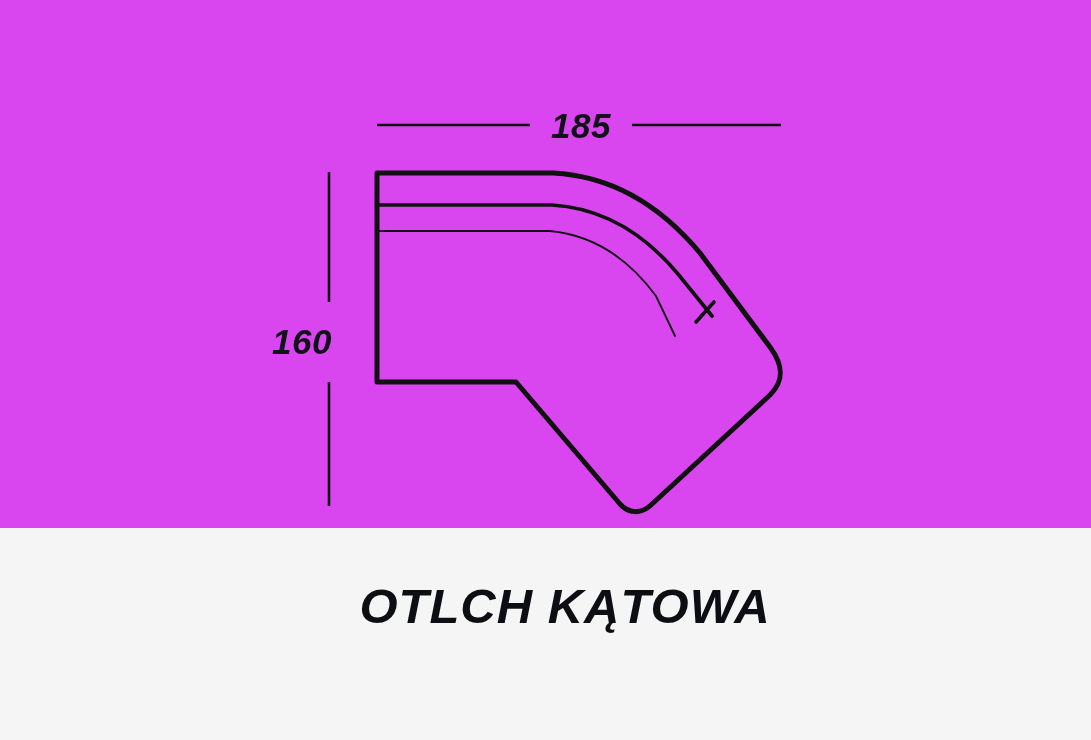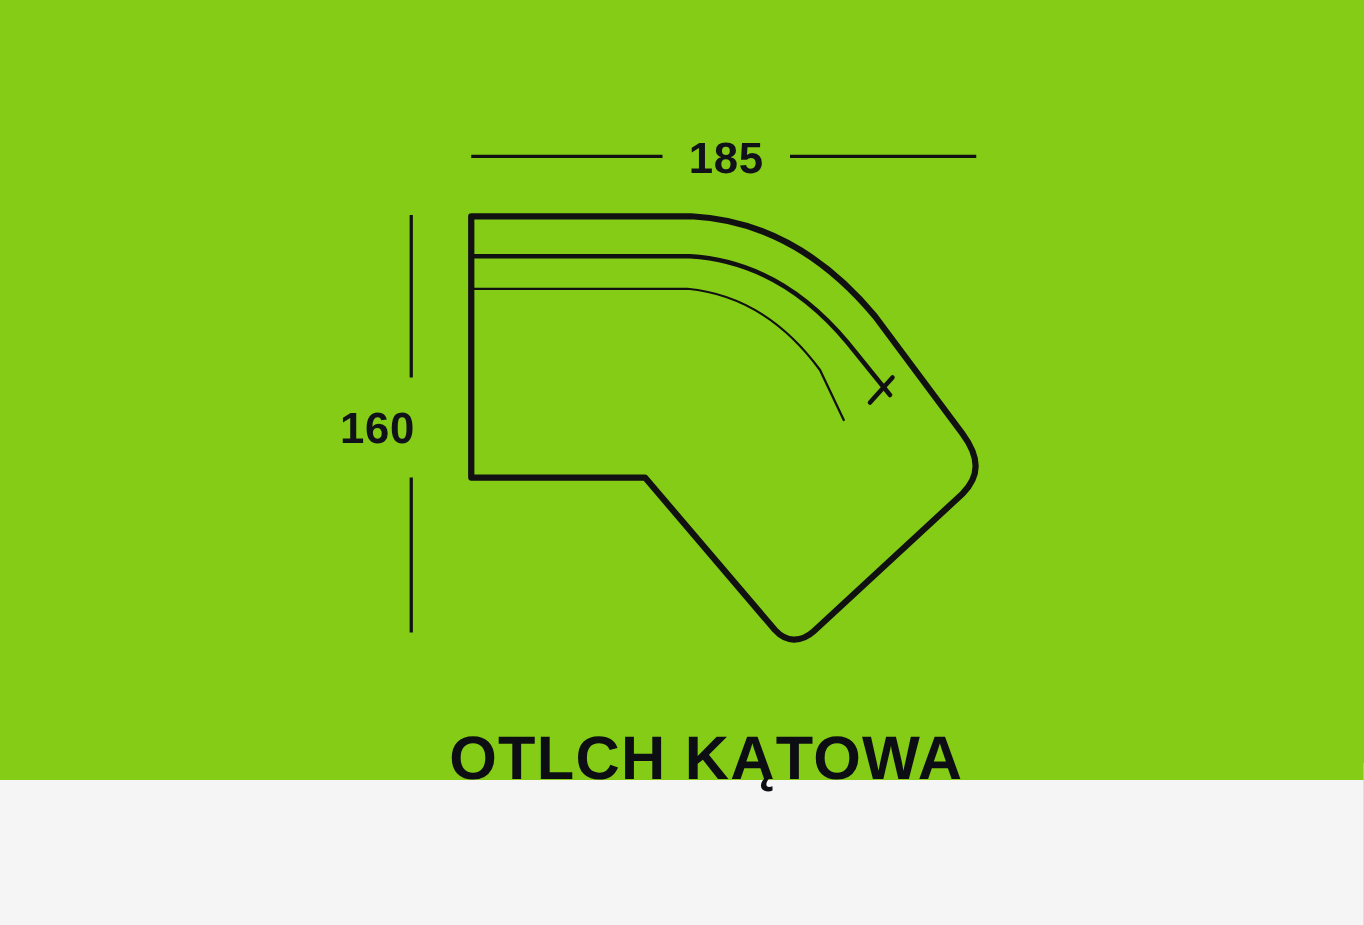--- a/index.html
+++ b/index.html
@@ -10,22 +10,23 @@
   body {
     width: 1091px;
     height: 740px;
     background: #f5f5f5;
     font-family: "Liberation Sans", sans-serif;
     overflow: hidden;
   }
   #diagram-root {
     position: relative;
     width: 1091px;
-    height: 624px;
-    background: #84cc16;
+    height: 528px;
+    background: #d946ef;
+    font-style: italic;
   }
   #tech-drawing {
     position: absolute;
     left: 0;
     top: 0;
     width: 1091px;
     height: 740px;
     display: block;
   }
   .dim-text {

